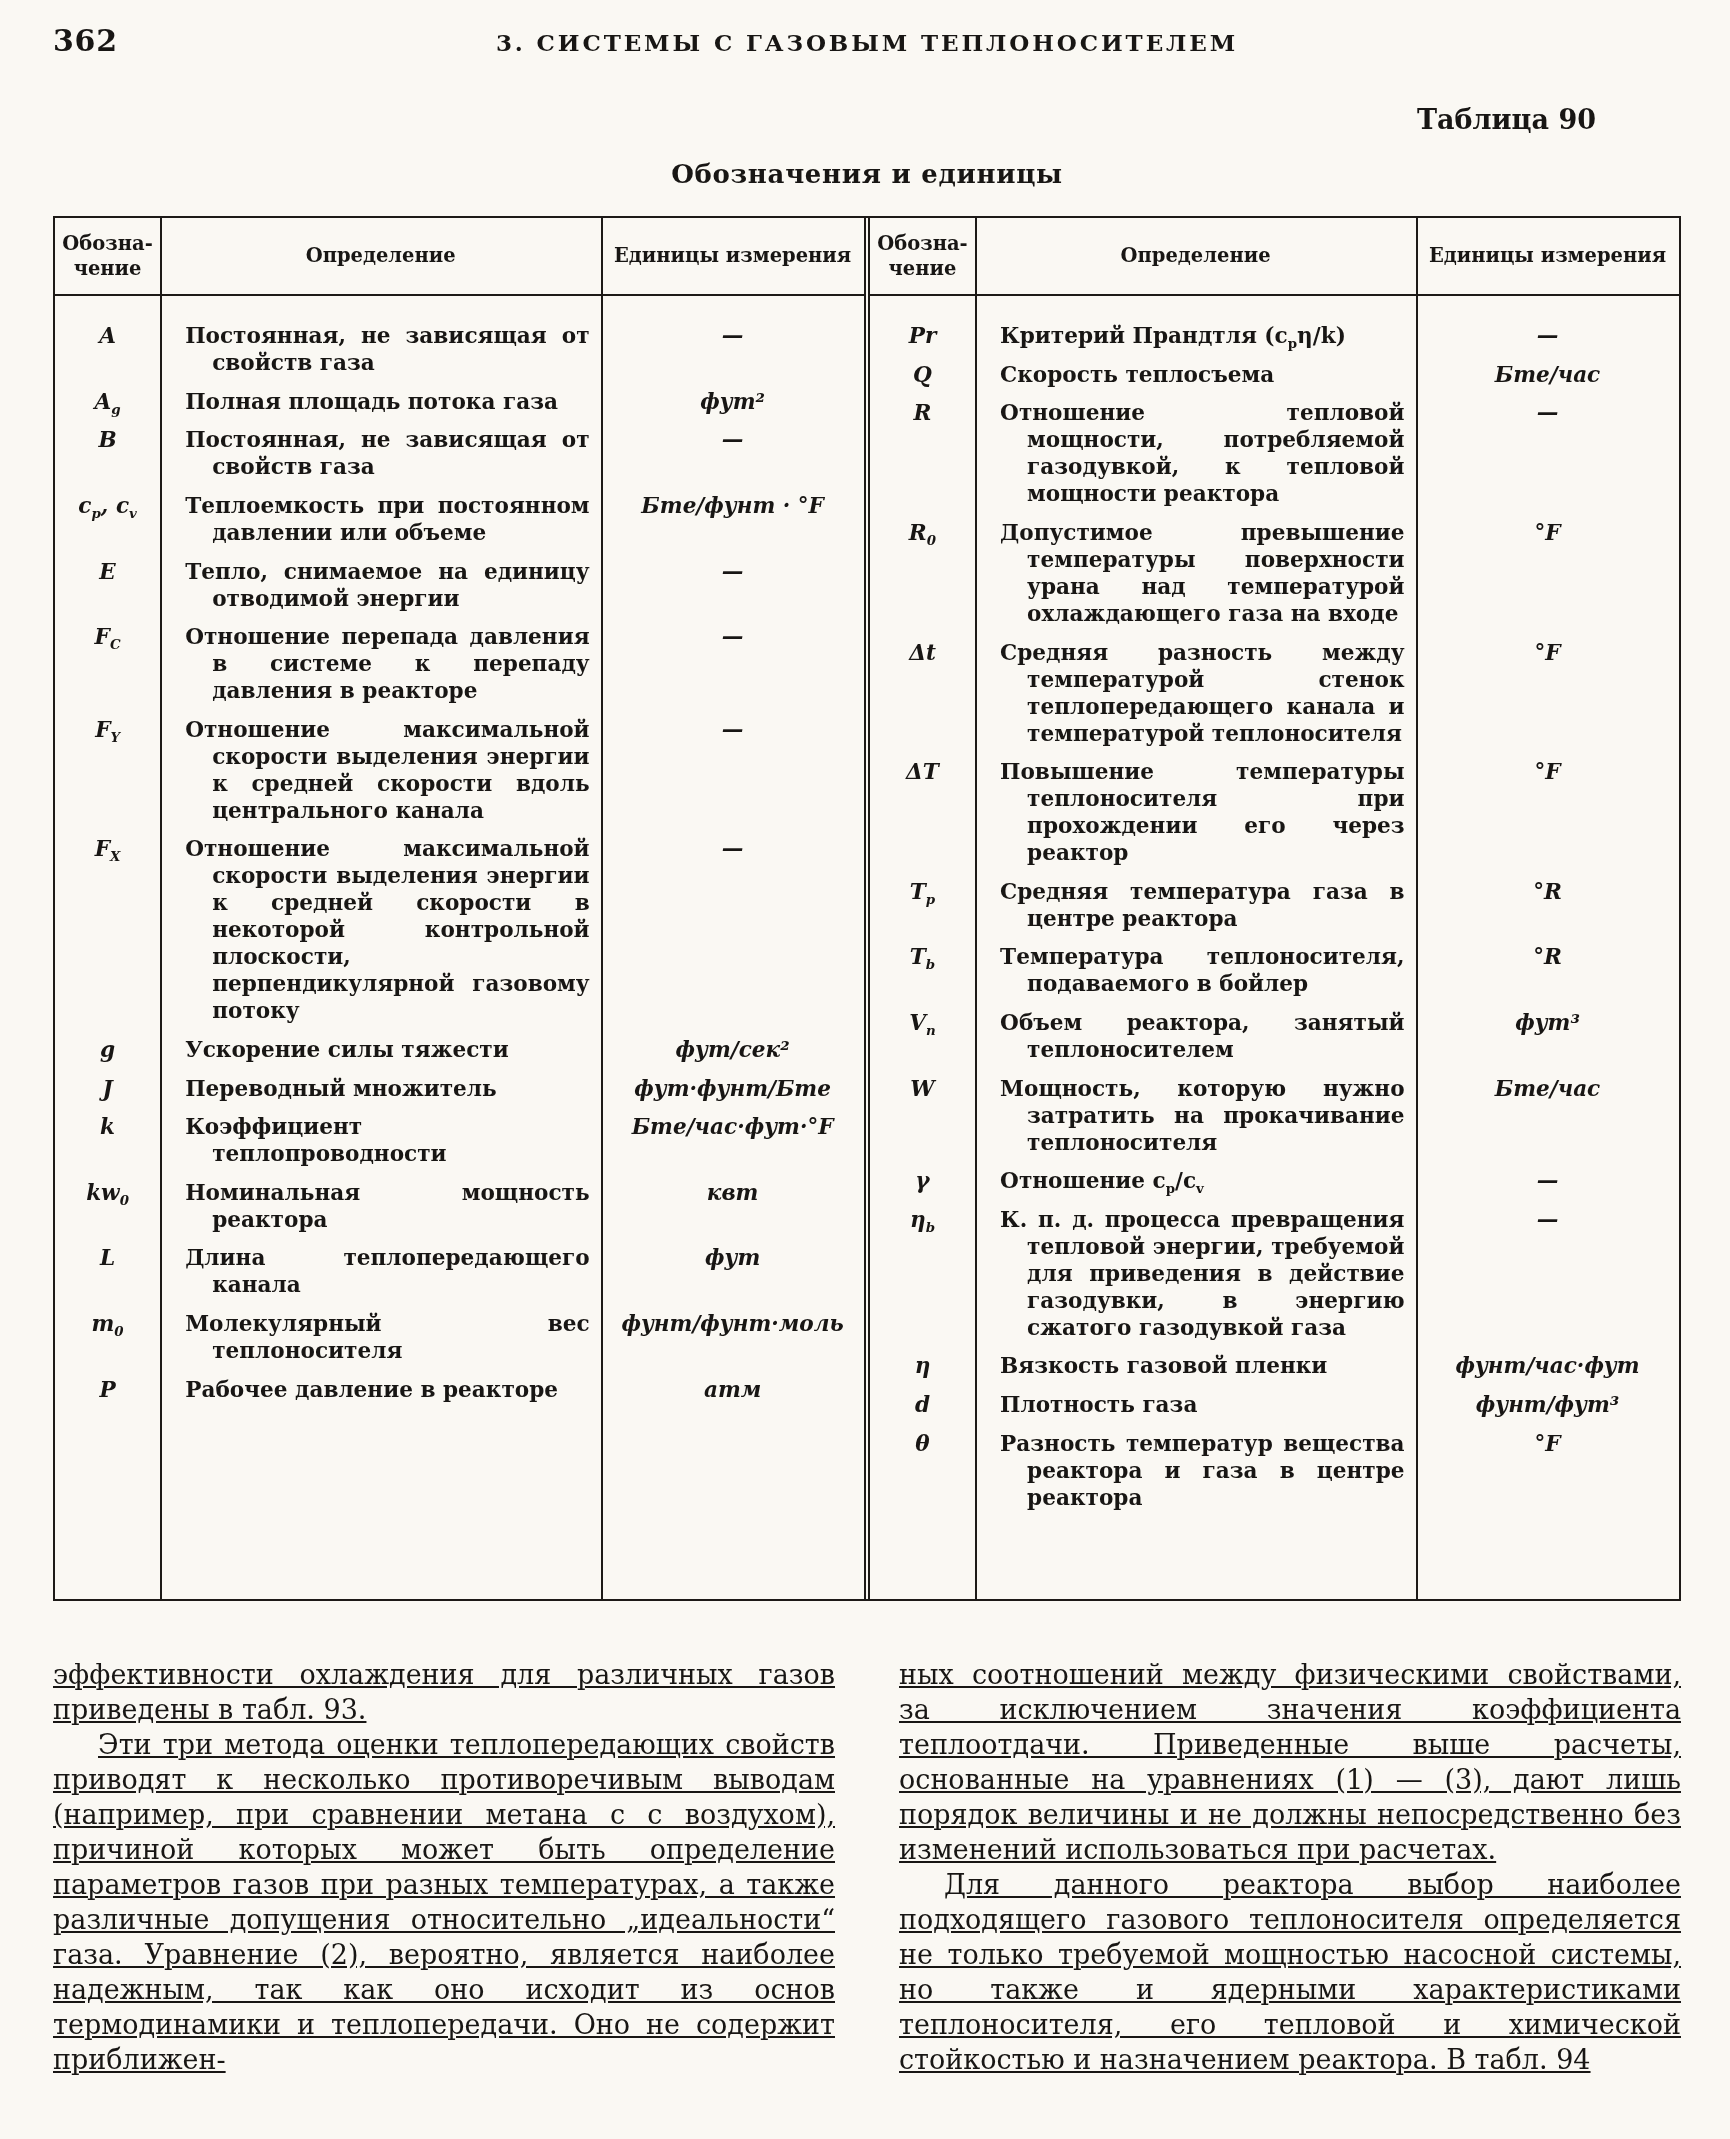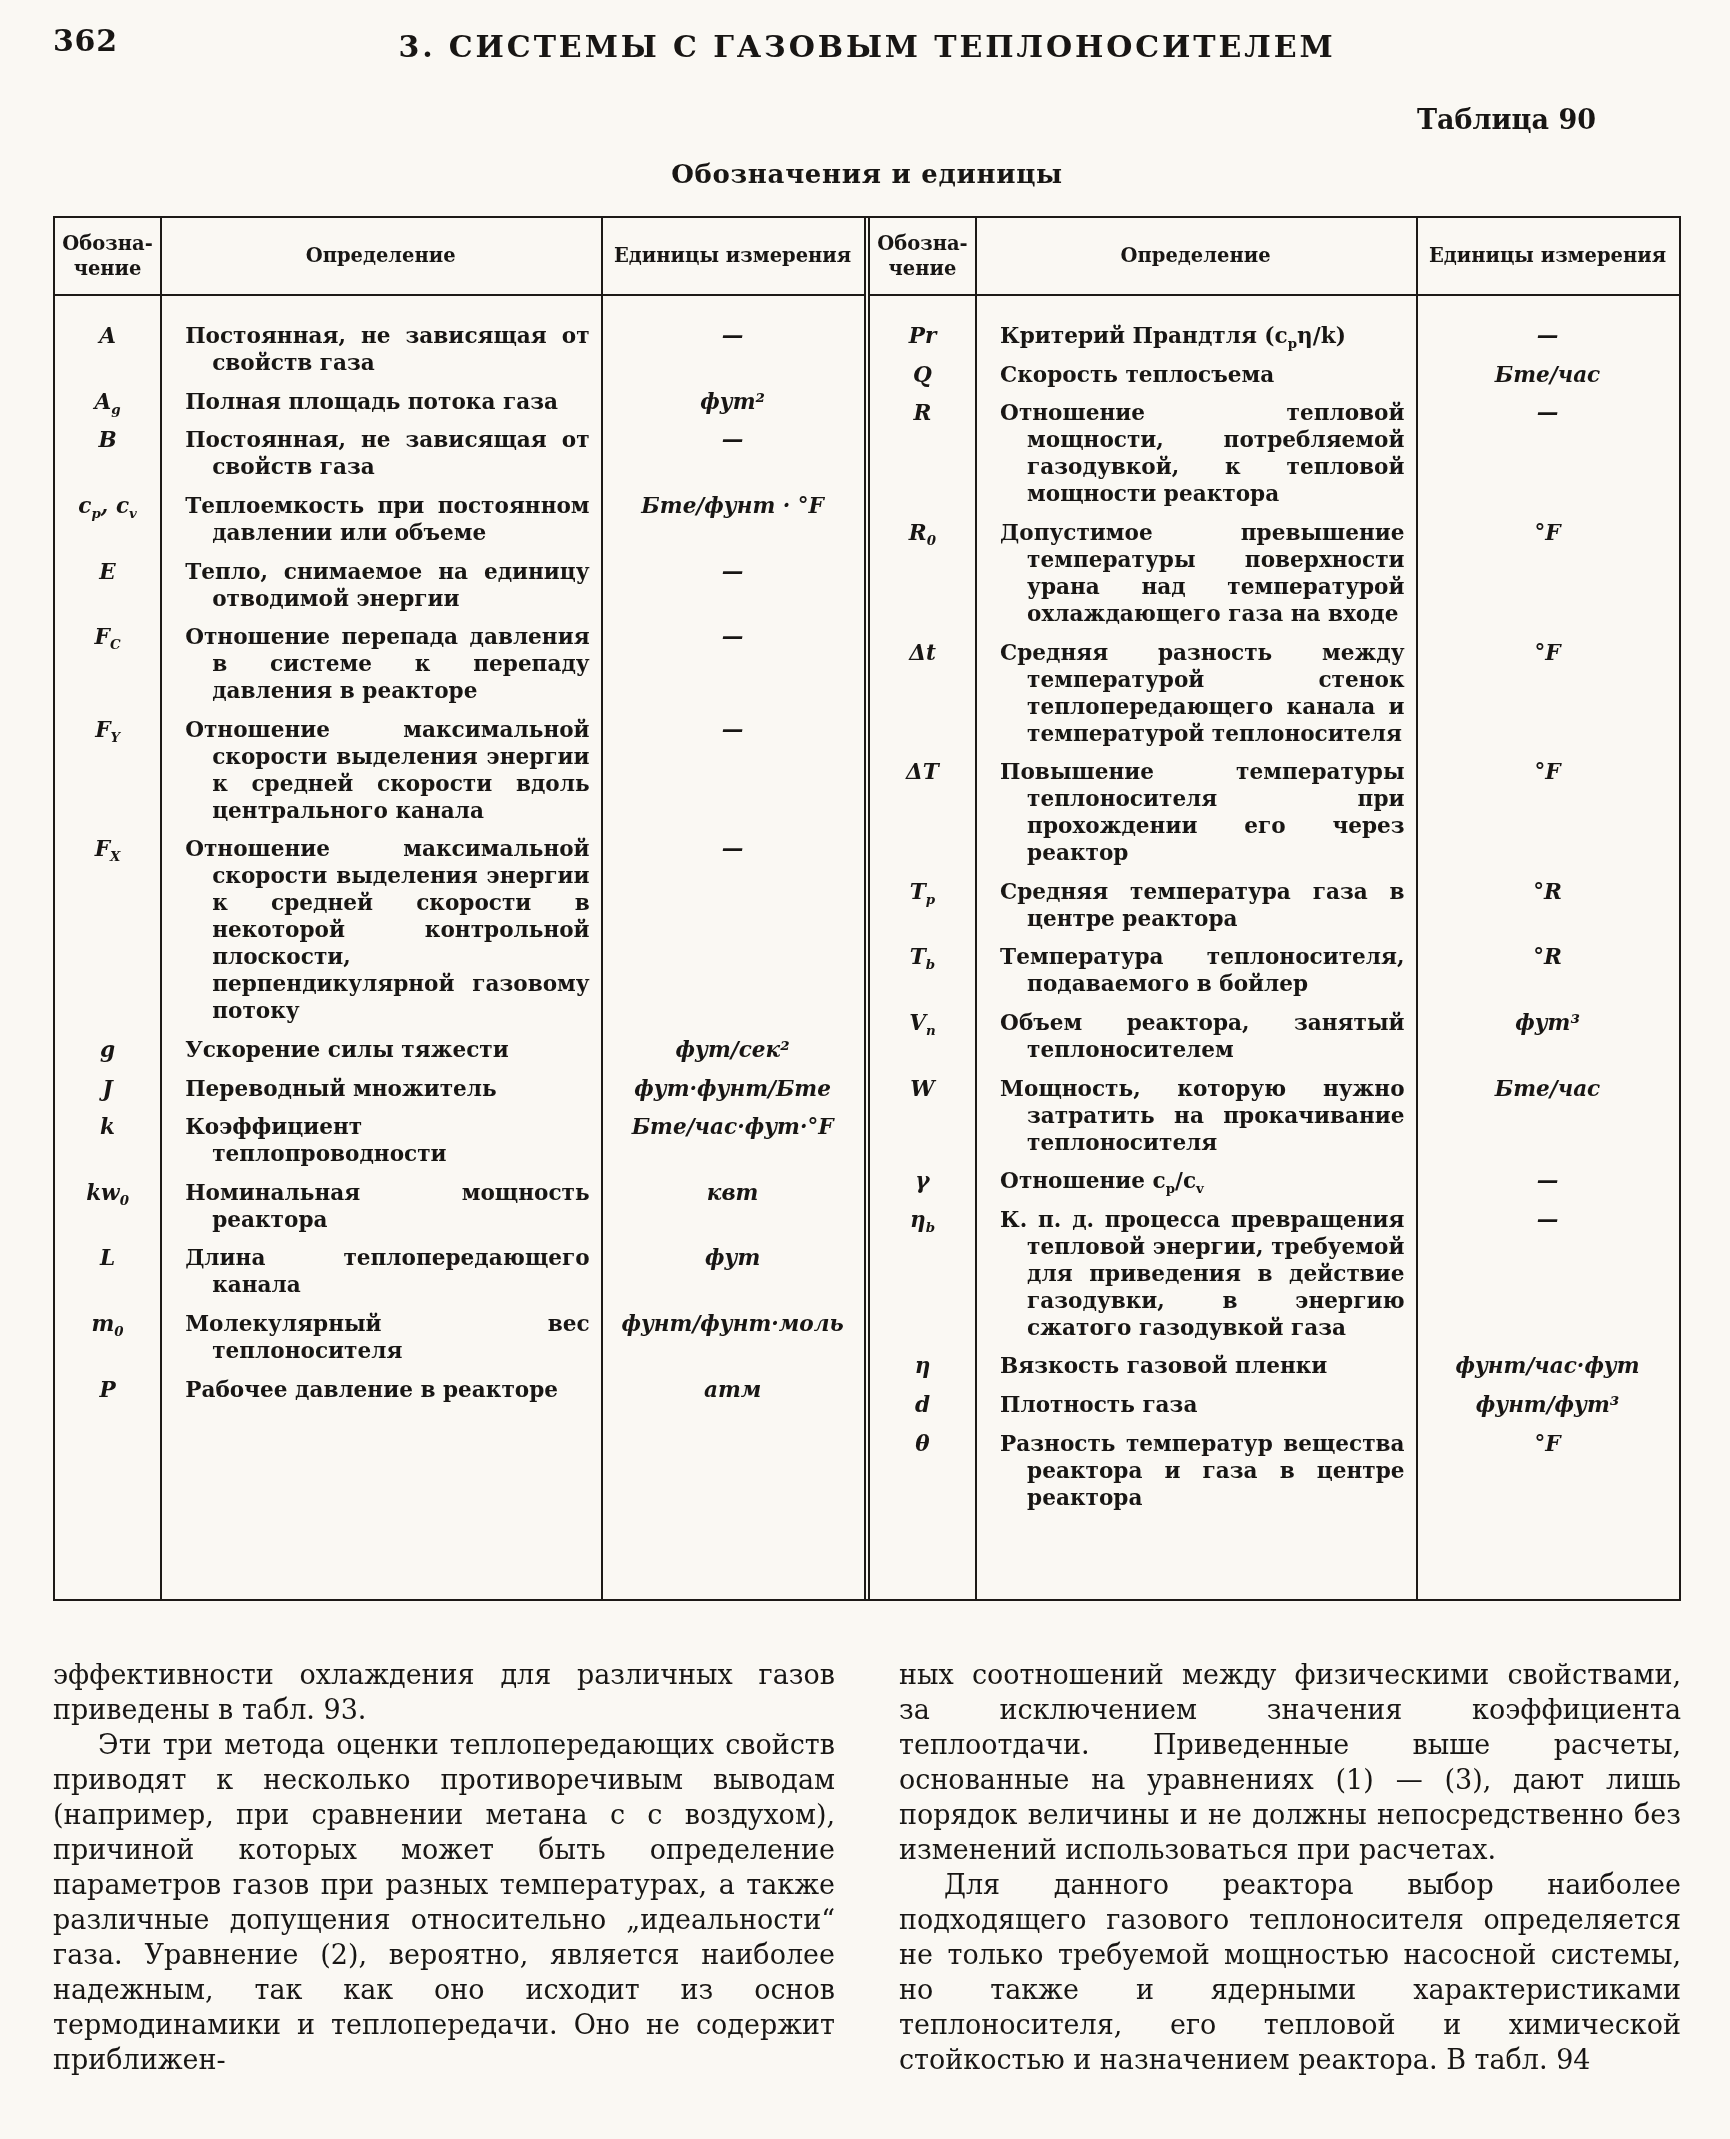--- a/index.html
+++ b/index.html
@@ -21,21 +21,21 @@
 
   
   .top-row { position: relative; height: 46px; }
   .page-number {
     position: absolute; left: 0; top: 1.4px;
     font-size: 30px; font-weight: 700; letter-spacing: 0.7px;
   }
   .running-head {
     position: absolute; left: 0; right: 0; top: 7.2px;
     text-align: center;
-    font-size: 30px; font-weight: 700; letter-spacing: 2.9px;
+    font-size: 23px; font-weight: 700; letter-spacing: 2.9px;
   }
 
   
   .table-label {
     margin-top: 36px;
     text-align: right;
     padding-right: 85px;
     font-weight: 700;
     font-size: 27px;
   }
@@ -107,20 +107,21 @@
   sub { font-size: 0.62em; line-height: 0; }
 
   
   .bodytext {
     display: flex;
     gap: 64px;
     margin-top: 56px;
     font-size: 27px;
     line-height: 35px;
     text-align: justify;
+    text-decoration: underline;
   }
   .bodycol { flex: 1 1 0; }
   .bodycol p { margin: 0; }
   .bodycol p.indent { text-indent: 45px; }
 </style>
 </head>
 <body>
 
 <div class="page">
 

